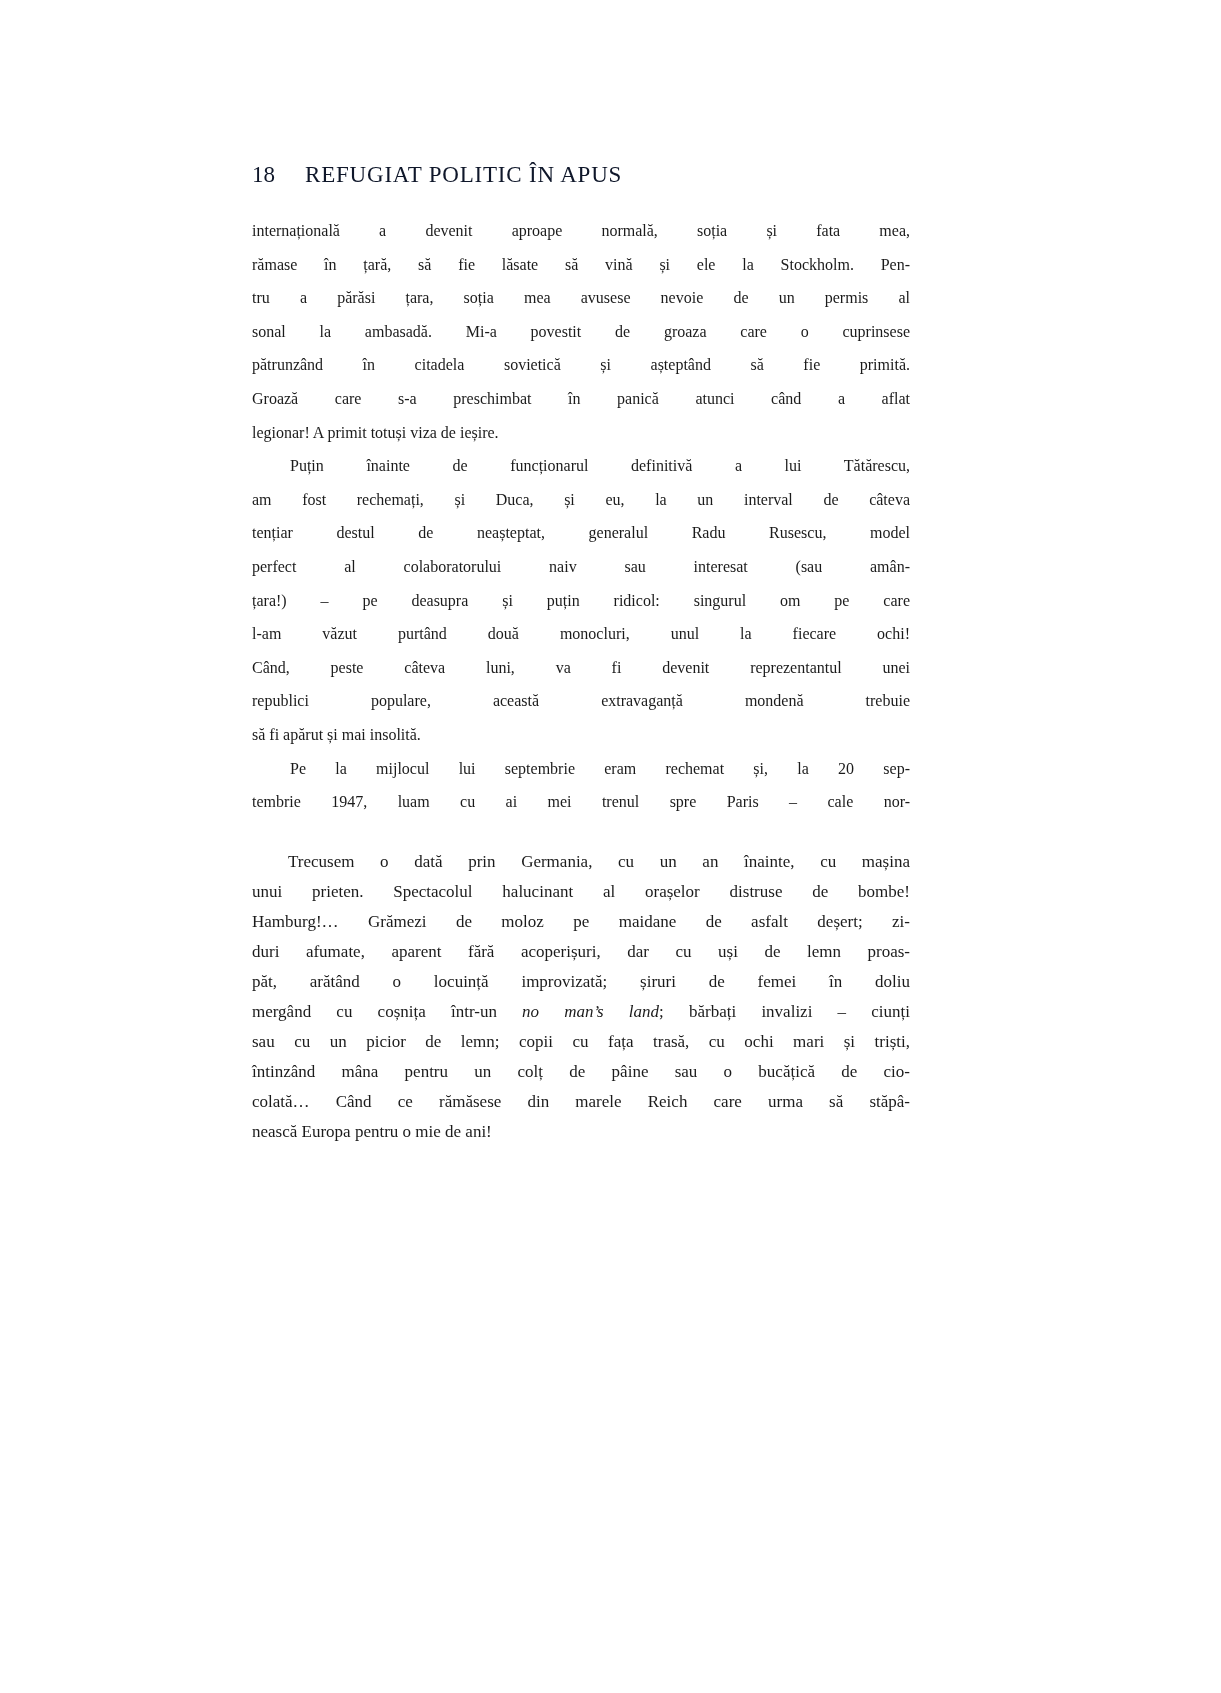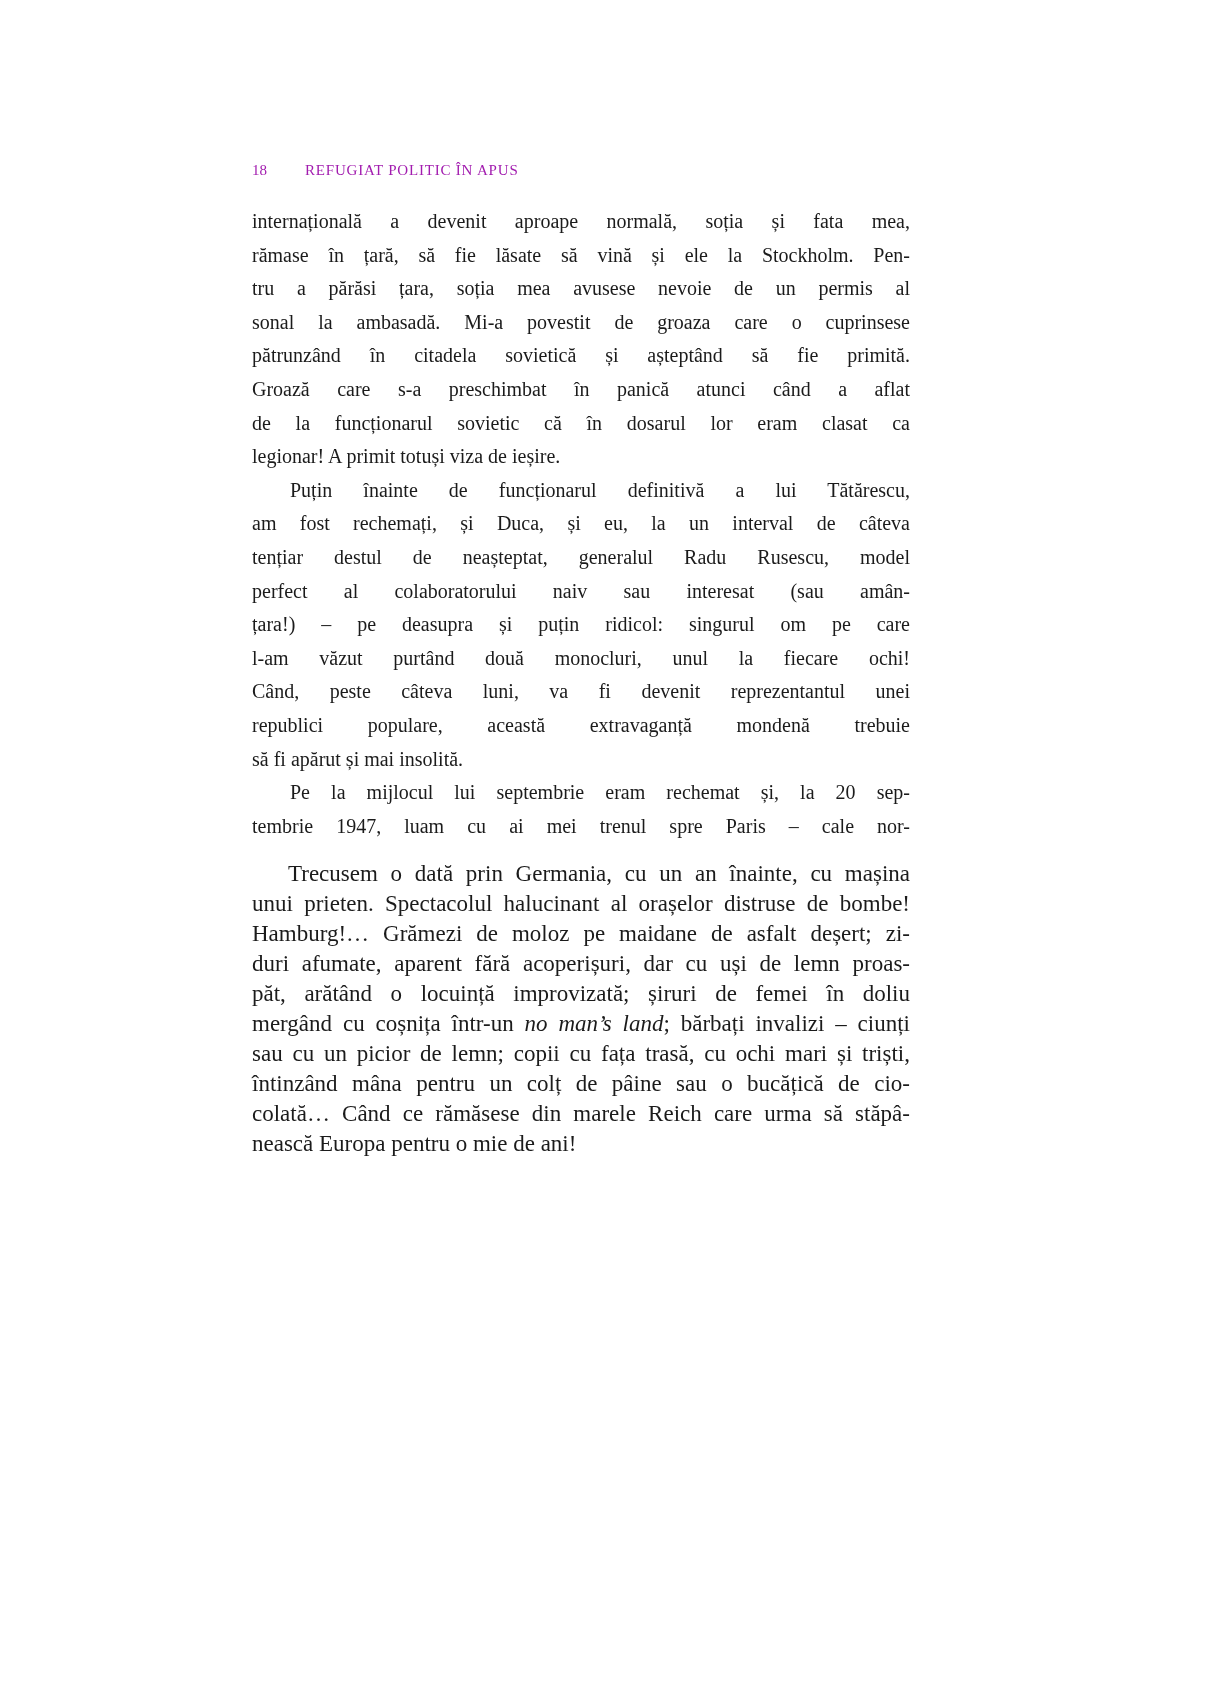--- a/index.html
+++ b/index.html
@@ -18,48 +18,48 @@
   }
   .text-block {
     position: absolute;
     left: 252px;
     top: 162px;
     width: 658px;
   }
   .running-header {
     display: flex;
     align-items: baseline;
-    font-size: 15px;
+    font-size: 23px;
     letter-spacing: 0.8px;
-    color: #a21caf;
+    color: #0f172a;
     margin-bottom: 26px;
   }
   .page-number {
     width: 53px;
     letter-spacing: 0;
   }
   .para {
-    font-size: 20px;
+    font-size: 16px;
     line-height: 33.6px;
   }
   .line {
     text-align: justify;
     text-align-last: justify;
     white-space: normal;
   }
   .line.last {
     text-align: right;
     text-align-last: left;
   }
   .line.indent {
     text-indent: 38px;
   }
   .excerpt {
-    margin-top: 16px;
-    font-size: 23px;
+    margin-top: 28px;
+    font-size: 17px;
     line-height: 30px;
   }
   .excerpt .line.indent {
     text-indent: 36px;
   }
   .italic {
     font-style: italic;
   }
 </style>
 </head>
@@ -73,21 +73,20 @@
       <span class="header-title">REFUGIAT POLITIC ÎN APUS</span>
     </div>
 
     <div class="para">
       <div class="line">internațională a devenit aproape normală, soția și fata mea,</div>
       <div class="line">rămase în țară, să fie lăsate să vină și ele la Stockholm. Pen-</div>
       <div class="line">tru a părăsi țara, soția mea avusese nevoie de un permis al</div>
       <div class="line">sonal la ambasadă. Mi-a povestit de groaza care o cuprinsese</div>
       <div class="line">pătrunzând în citadela sovietică și așteptând să fie primită.</div>
       <div class="line">Groază care s-a preschimbat în panică atunci când a aflat</div>
-      <div class="line">de la funcționarul sovietic că în dosarul lor eram clasat ca</div>
       <div class="line last">legionar! A primit totuși viza de ieșire.</div>
     </div>
 
     <div class="para">
       <div class="line indent">Puțin înainte de funcționarul definitivă a lui Tătărescu,</div>
       <div class="line">am fost rechemați, și Duca, și eu, la un interval de câteva</div>
       <div class="line">tențiar destul de neașteptat, generalul Radu Rusescu, model</div>
       <div class="line">perfect al colaboratorului naiv sau interesat (sau amân-</div>
       <div class="line">țara!) – pe deasupra și puțin ridicol: singurul om pe care</div>
       <div class="line">l-am văzut purtând două monocluri, unul la fiecare ochi!</div>

